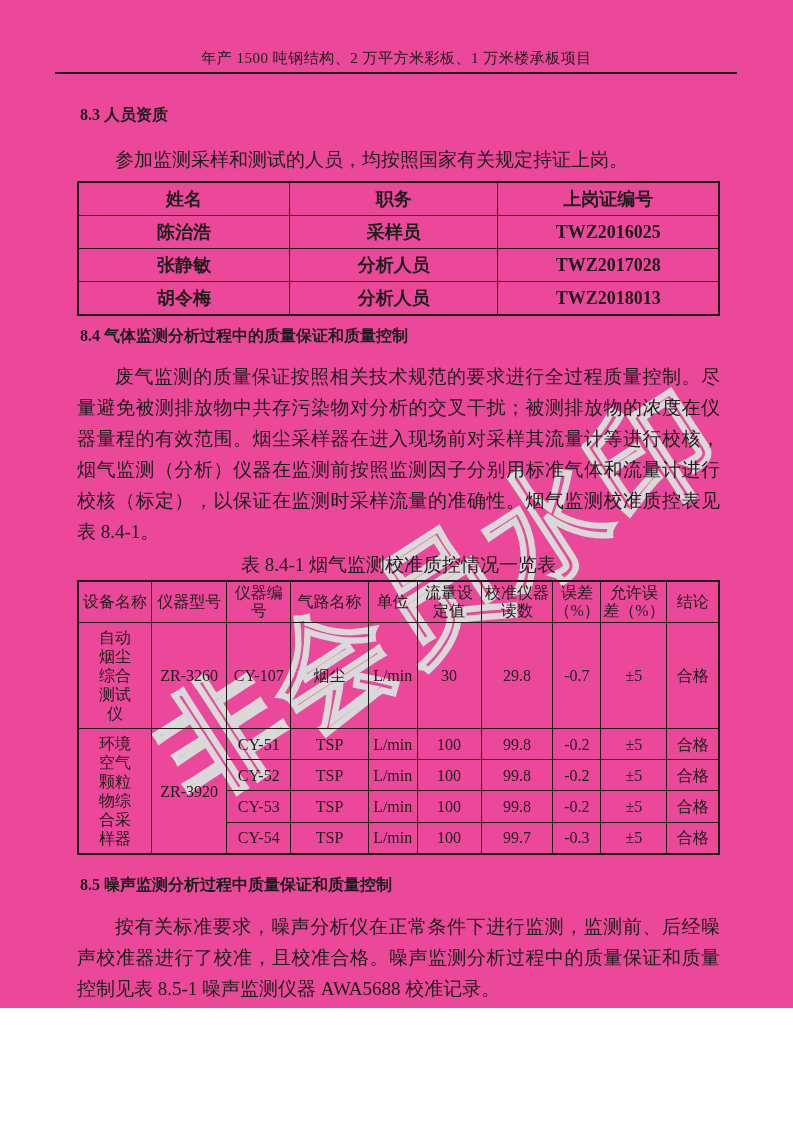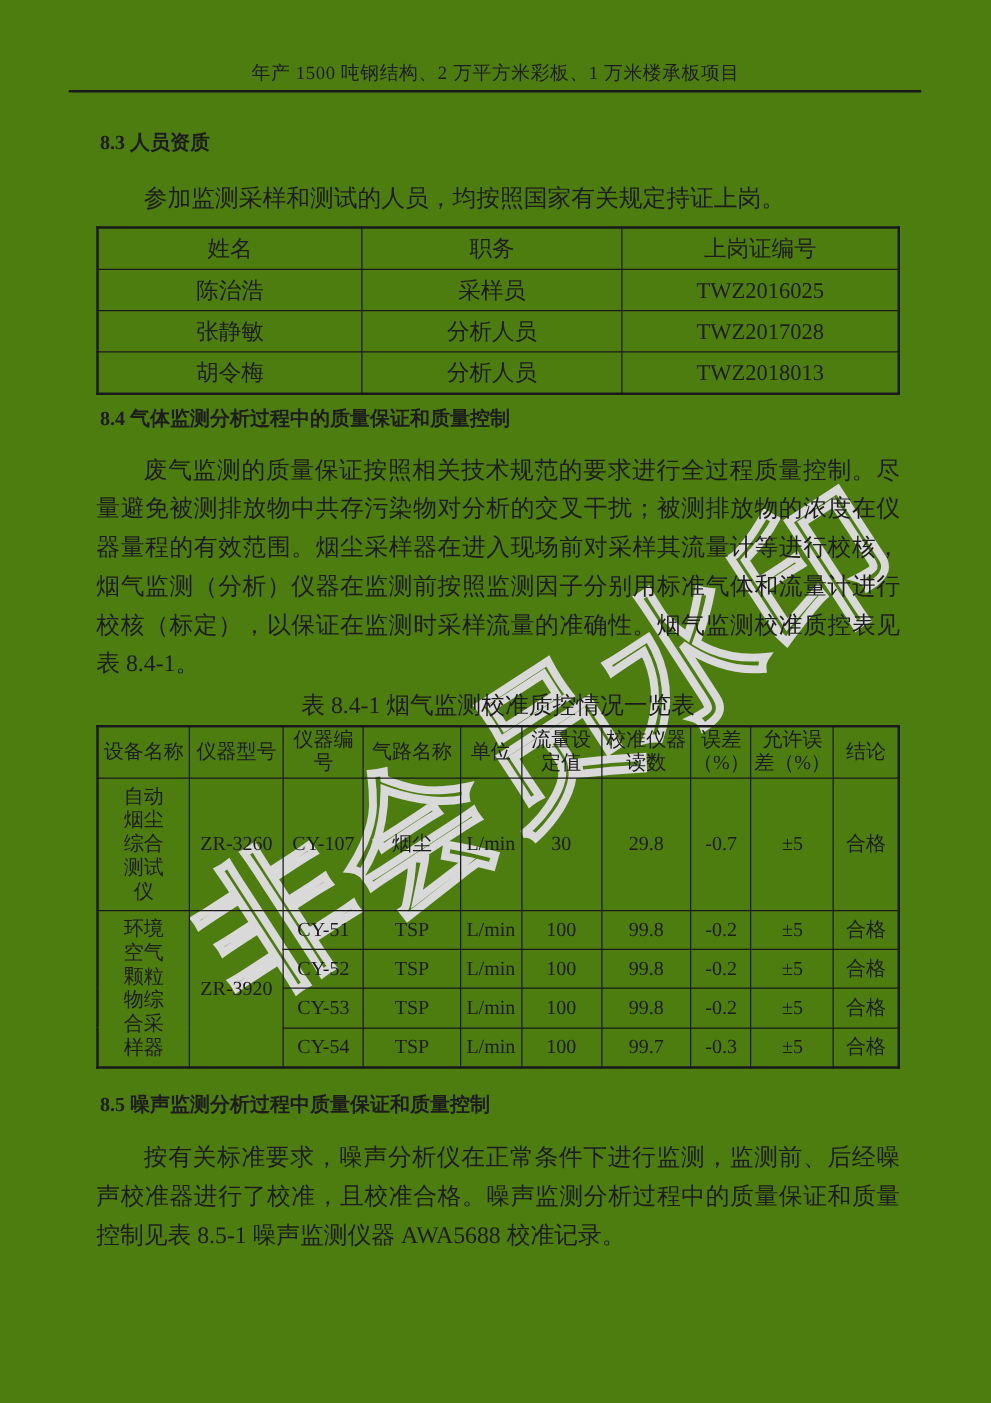--- a/index.html
+++ b/index.html
@@ -1,20 +1,20 @@
 <!DOCTYPE html>
 <html lang="zh"><head>
 <meta charset="utf-8">
 <style>
   html, body { margin: 0; padding: 0; background: #ffffff; }
   .page {
     position: relative;
     width: 793px;
-    height: 1122px;
-    background: #4d7c0f;
+    height: 1008px;
+    background: #ec4899;
     overflow: hidden;
     color: #1c1c1c;
     font-family: "Liberation Serif", "DejaVu Serif", serif;
   }
   .running-header {
     position: absolute;
     top: 49px; left: 0;
     width: 100%;
     text-align: center;
     font-size: 15px;
@@ -79,21 +79,21 @@
   }
   table.doc th, table.doc td {
     border: 1px solid #1a1a1a;
     text-align: center;
     vertical-align: middle;
     word-break: break-all;
     background: transparent;
   }
   .t1 { margin-top: 6px; }
   .t1 th, .t1 td {
-    font-weight: normal;
+    font-weight: bold;
     font-size: 18px;
     line-height: 22px;
     padding: 5px 2px;
   }
   .caption {
     margin-top: 6px;
     text-align: center;
     font-size: 19px;
     line-height: 24px;
   }

